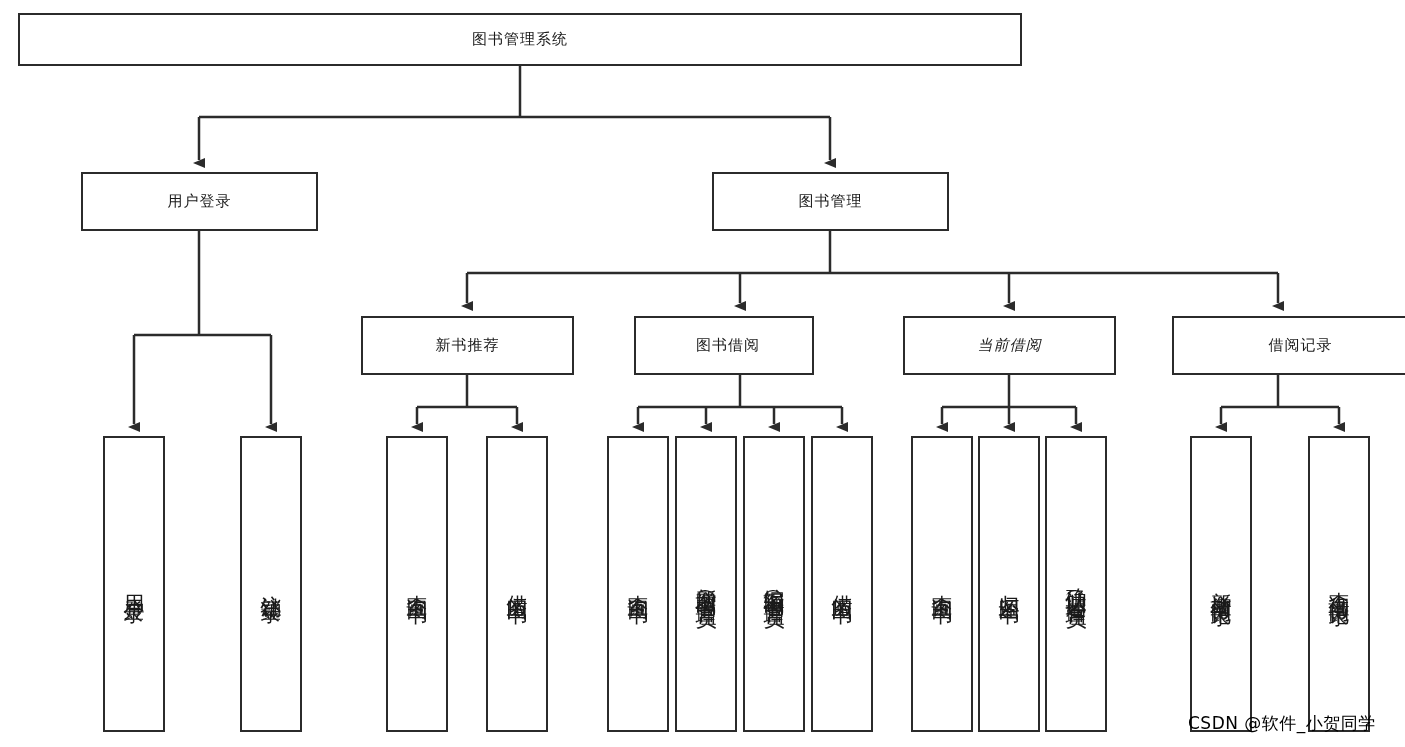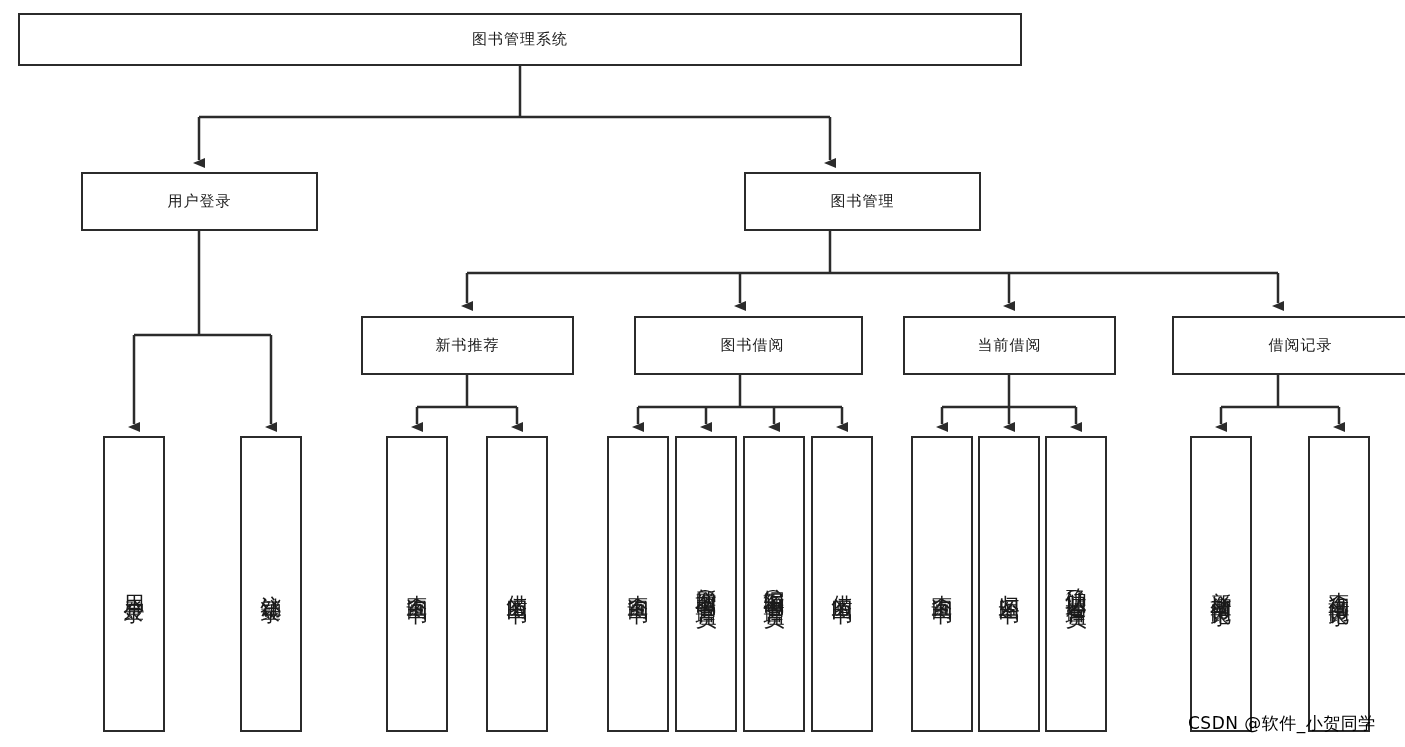--- a/index.html
+++ b/index.html
@@ -71,31 +71,31 @@
     </g>
   </svg>
 
   <div class="node h" style="left:18px;top:13px;width:1004px;height:53px;">
     <span class="txt">图书管理系统</span>
   </div>
 
   <div class="node h" style="left:81px;top:172px;width:237px;height:59px;">
     <span class="txt">用户登录</span>
   </div>
-  <div class="node h" style="left:744px;top:172px;width:237px;height:59px;">
+  <div class="node h" style="left:712px;top:172px;width:237px;height:59px;">
     <span class="txt">图书管理</span>
   </div>
 
   <div class="node h" style="left:361px;top:316px;width:213px;height:59px;">
     <span class="txt">新书推荐</span>
   </div>
-  <div class="node h" style="left:634px;top:316px;width:229px;height:59px;padding-left:8px;">
+  <div class="node h" style="left:634px;top:316px;width:180px;height:59px;padding-left:8px;">
     <span class="txt">图书借阅</span>
   </div>
-  <div class="node h" style="left:903px;top:316px;width:213px;height:59px;">
+  <div class="node h" style="left:903px;top:316px;width:213px;height:59px;font-style:italic;">
     <span class="txt">当前借阅</span>
   </div>
   <div class="node h" style="left:1172px;top:316px;width:257px;height:59px;">
     <span class="txt">借阅记录</span>
   </div>
 
   <div class="node v" style="left:103px;top:436px;width:62px;height:296px;">
     <span class="txt">用户登录</span>
   </div>
   <div class="node v" style="left:240px;top:436px;width:62px;height:296px;">

